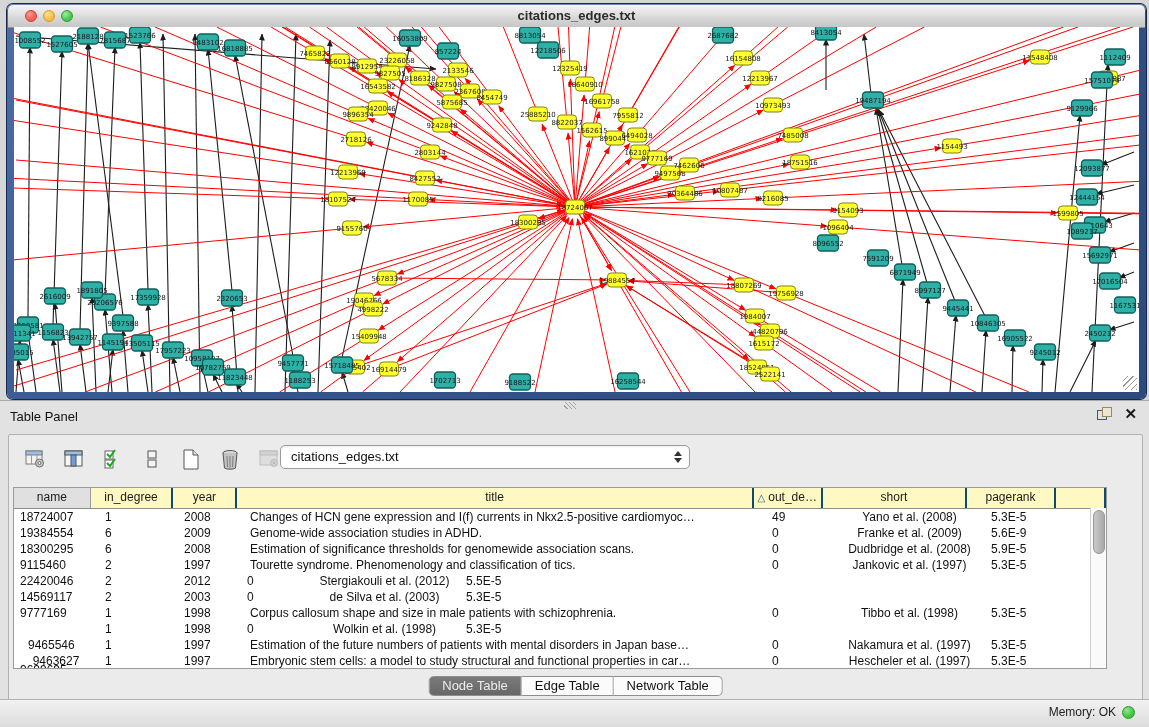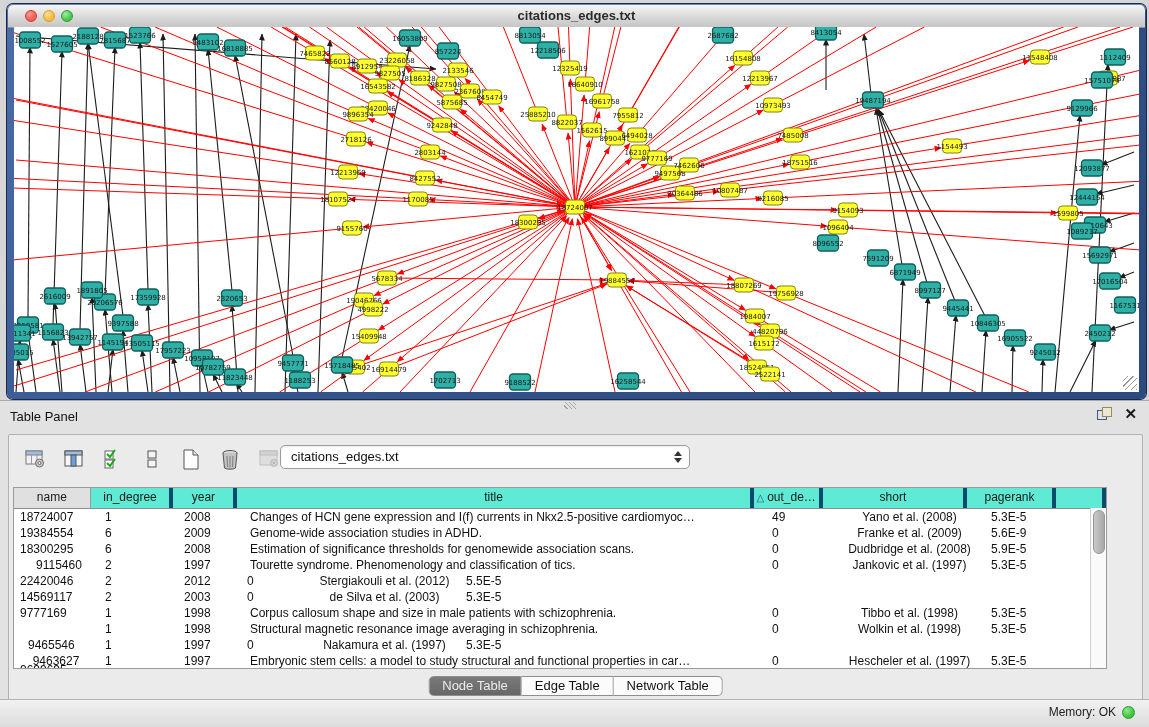--- a/index.html
+++ b/index.html
@@ -47,21 +47,21 @@
          box-shadow:inset 0 1px 2px rgba(0,0,0,.08);}
   .spin{position:absolute;right:7px;top:4px;width:9px;height:14px;}
   .spin:before,.spin:after{content:"";position:absolute;left:1px;border-left:4px solid transparent;border-right:4px solid transparent;}
   .spin:before{top:1px;border-bottom:5px solid #333;}
   .spin:after{bottom:1px;border-top:5px solid #333;}
   
   .ttable{position:absolute;left:4px;top:52px;width:1094px;height:182px;background:#fff;
           border:1px solid #9a9a9a;box-sizing:border-box;overflow:hidden;}
   .thead{display:flex;height:20px;border-bottom:1px solid #8d8d8d;background:#bcdcec;}
   .hcell{box-sizing:border-box;height:20px;line-height:19px;font-size:12px;color:#1a1a1a;
-         text-align:center;border-right:4px solid #0c4a6e;background:#5eead4;
+         text-align:center;border-right:2px solid #0c4a6e;background:#fef9c3;
          overflow:hidden;white-space:nowrap;}
   .hcell.gray{background:#e0e0e0;border-right:1px solid #9a9a9a;}
   .hcell .tri{color:#20607f;font-size:10px;margin-right:3px;}
   .tbody .trow{display:flex;height:16px;}
   .tcell{box-sizing:border-box;height:16px;line-height:16px;font-size:12px;color:#111;
          overflow:hidden;white-space:nowrap;padding-left:6px;}
   .tcell.c{text-align:center;padding-left:0;}
   .vsb{position:absolute;right:0;top:20px;bottom:0;width:15px;background:#fafafa;border-left:1px solid #cfcfcf;}
   .vsb .thumb{position:absolute;left:2px;top:2px;width:10px;height:42px;border-radius:6px;
         background:linear-gradient(90deg,#c9c9c9,#a8a8a8);border:1px solid #979797;}
@@ -661,21 +661,21 @@
           <div class="trow">
             <div class="tcell" style="width: 78px; padding-left: 6px;">18300295</div>
             <div class="tcell" style="width: 84px; padding-left: 13px;">6</div>
             <div class="tcell" style="width: 65px; padding-left: 8px;">2008</div>
             <div class="tcell" style="width: 525px; padding-left: 9px;">Estimation of significance thresholds for genomewide association scans.</div>
             <div class="tcell" style="width: 70px; padding-left: 6px;">0</div>
             <div class="tcell c" style="width: 147px;">Dudbridge et al. (2008)</div>
             <div class="tcell" style="width: 90px; padding-left: 8px;">5.9E-5</div>
           </div>
           <div class="trow">
-            <div class="tcell" style="width: 78px; padding-left: 22px;">9115460</div>
+            <div class="tcell" style="width: 78px; padding-left: 6px;">9115460</div>
             <div class="tcell" style="width: 84px; padding-left: 13px;">2</div>
             <div class="tcell" style="width: 65px; padding-left: 8px;">1997</div>
             <div class="tcell" style="width: 525px; padding-left: 9px;">Tourette syndrome. Phenomenology and classification of tics.</div>
             <div class="tcell" style="width: 70px; padding-left: 6px;">0</div>
             <div class="tcell c" style="width: 147px;">Jankovic et al. (1997)</div>
             <div class="tcell" style="width: 90px; padding-left: 8px;">5.3E-5</div>
           </div>
           <div class="trow">
             <div class="tcell" style="width: 78px; padding-left: 6px;">22420046</div>
             <div class="tcell" style="width: 84px; padding-left: 13px;">2</div>
@@ -698,29 +698,29 @@
             <div class="tcell" style="width: 65px; padding-left: 8px;">1998</div>
             <div class="tcell" style="width: 525px; padding-left: 9px;">Corpus callosum shape and size in male patients with schizophrenia.</div>
             <div class="tcell" style="width: 70px; padding-left: 6px;">0</div>
             <div class="tcell c" style="width: 147px;">Tibbo et al. (1998)</div>
             <div class="tcell" style="width: 90px; padding-left: 8px;">5.3E-5</div>
           </div>
           <div class="trow">
             <div class="tcell" style="width: 78px; padding-left: 6px; margin-top: 41px;">9699695</div>
             <div class="tcell" style="width: 84px; padding-left: 13px;">1</div>
             <div class="tcell" style="width: 65px; padding-left: 8px;">1998</div>
-            <div class="tcell" style="width: 525px; padding-left: 9px;">Structural magnetic resonance image averaging in schizophrenia.</div>
             <div class="tcell" style="width: 70px; padding-left: 6px;">0</div>
             <div class="tcell c" style="width: 147px;">Wolkin et al. (1998)</div>
             <div class="tcell" style="width: 90px; padding-left: 8px;">5.3E-5</div>
           </div>
           <div class="trow">
             <div class="tcell" style="width: 78px; padding-left: 14px;">9465546</div>
             <div class="tcell" style="width: 84px; padding-left: 13px;">1</div>
             <div class="tcell" style="width: 65px; padding-left: 8px;">1997</div>
+            <div class="tcell" style="width: 525px; padding-left: 9px;">Estimation of the future numbers of patients with mental disorders in Japan base…</div>
             <div class="tcell" style="width: 70px; padding-left: 6px;">0</div>
             <div class="tcell c" style="width: 147px;">Nakamura et al. (1997)</div>
             <div class="tcell" style="width: 90px; padding-left: 8px;">5.3E-5</div>
           </div>
           <div class="trow">
             <div class="tcell" style="width: 78px;  text-align: center;">9463627</div>
             <div class="tcell" style="width: 84px; padding-left: 13px;">1</div>
             <div class="tcell" style="width: 65px; padding-left: 8px;">1997</div>
             <div class="tcell" style="width: 525px; padding-left: 9px;">Embryonic stem cells: a model to study structural and functional properties in car…</div>
             <div class="tcell" style="width: 70px; padding-left: 6px;">0</div>

